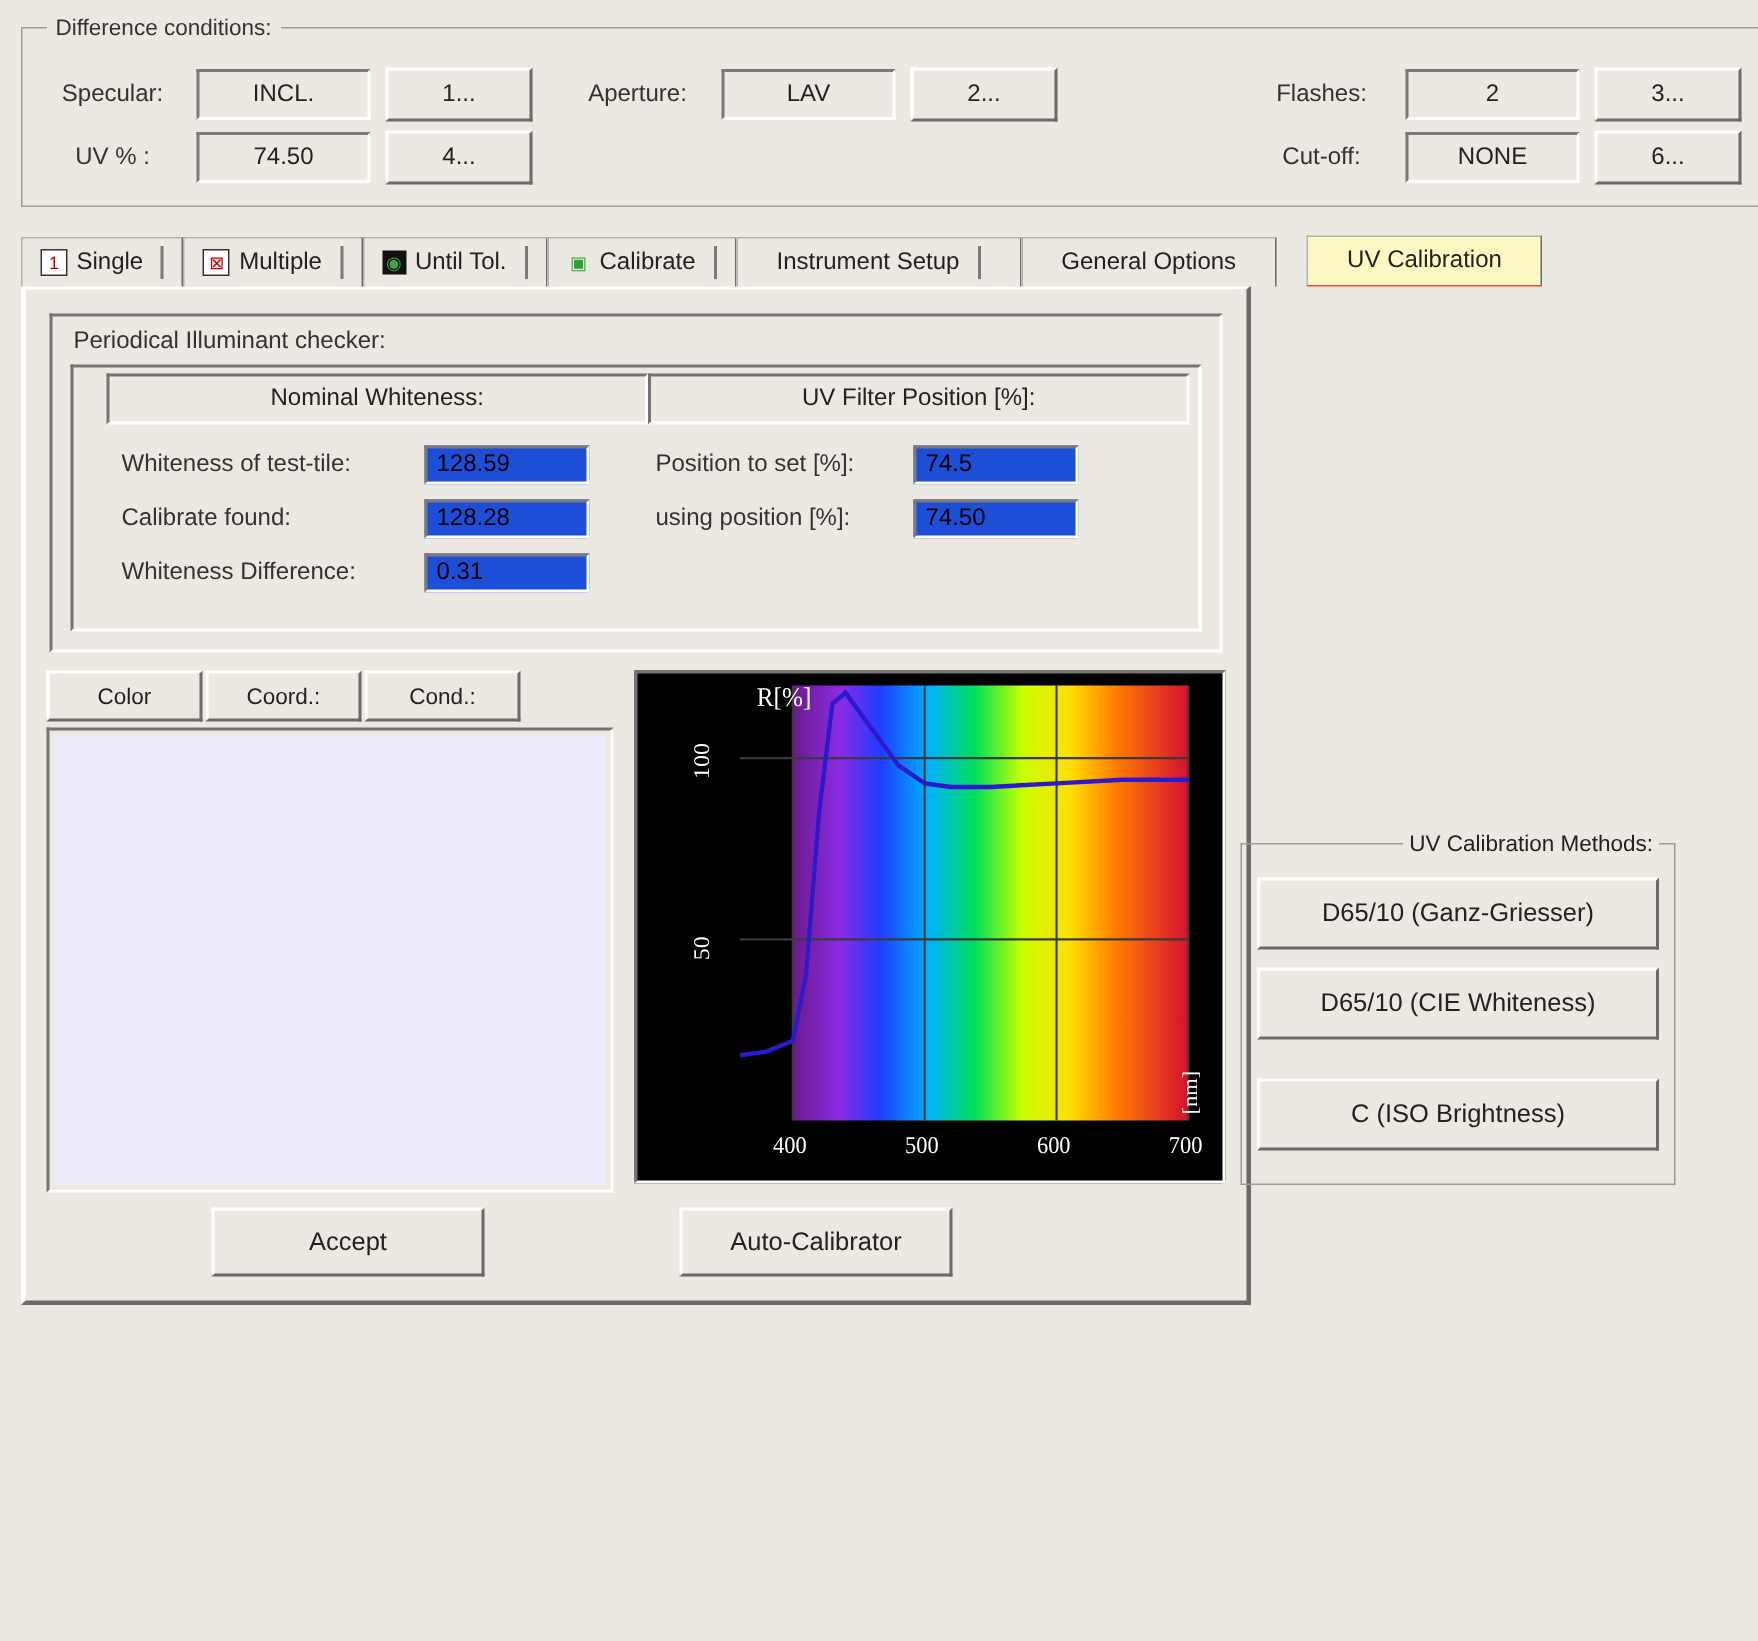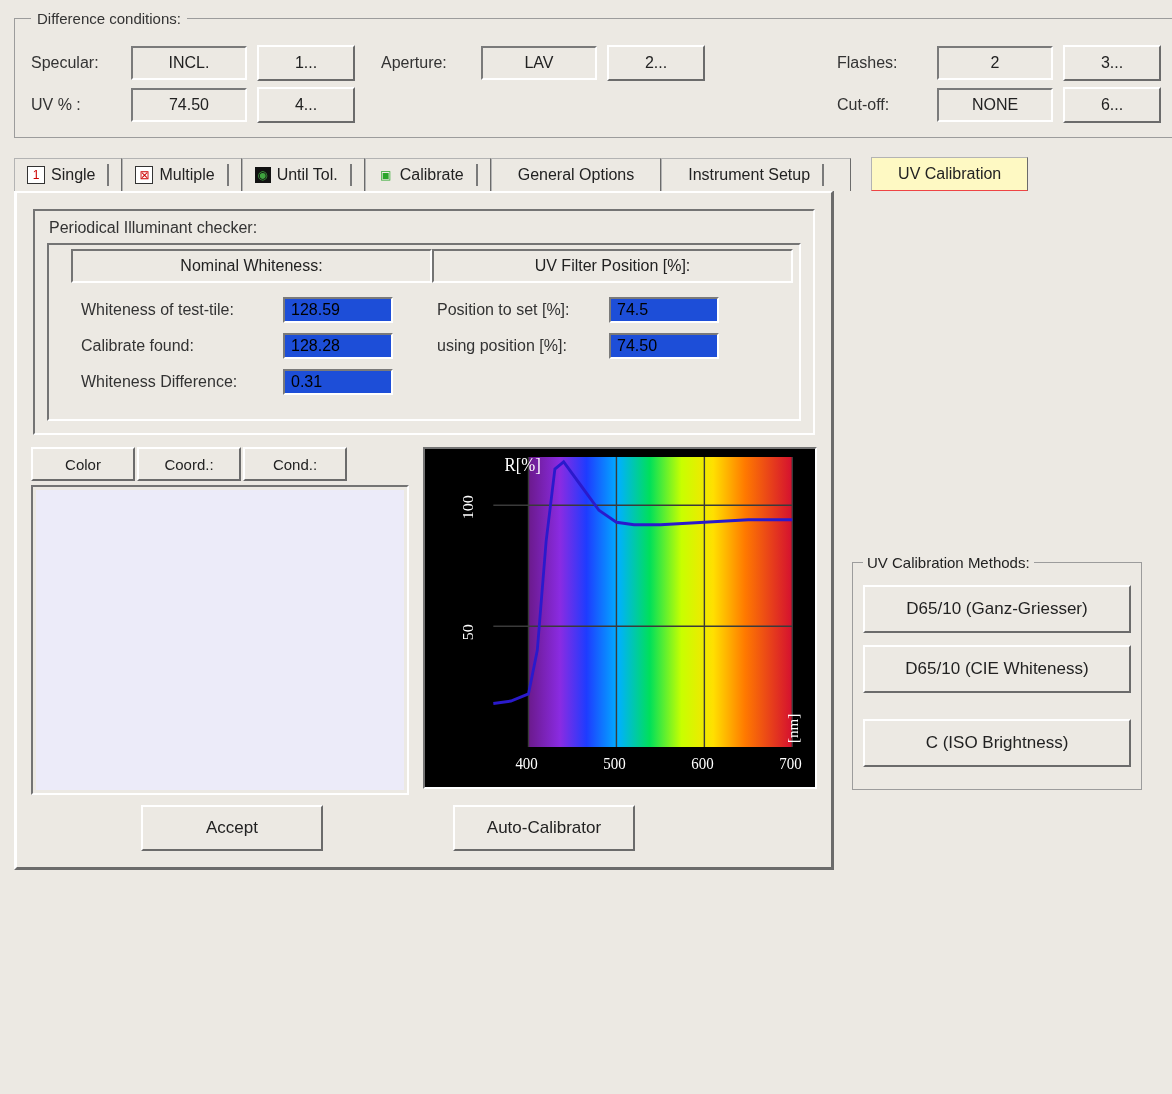--- a/index.html
+++ b/index.html
@@ -1,21 +1,21 @@
 <!DOCTYPE html>
 <html><head>
 <meta charset="utf-8">
 <style>
   html,body{margin:0;padding:0;font-family:"Tahoma","MS Sans Serif",Arial,sans-serif;font-size:15px;color:#222;background:#ece9e3;}
   .page{width:1172px;height:1094px;position:relative;background:#ece9e3;box-sizing:border-box;padding:10px 14px;}
   fieldset.groupbox{border:1px solid #9c9c9c;background:#ece9e3;margin:0 0 18px 0;padding:14px 10px 14px 10px;position:relative;}
   fieldset.groupbox>legend{font-size:15px;padding:0 6px;color:#333;margin-left:6px;}
   .mc-grid{display:grid;grid-template-columns: 340px 360px 410px;gap:6px 10px;align-items:center;padding:4px 6px 0 6px;}
   .mc-cell{display:flex;align-items:center;gap:10px;justify-content:flex-start;}
-  .lbl{font-size:16px;color:#333;min-width:88px;text-align:left;padding-right:2px;}
+  .lbl{font-size:16px;color:#333;min-width:88px;text-align:center;padding-right:2px;}
   .val-sunk{display:inline-flex;align-items:center;justify-content:center;height:30px;min-width:92px;padding:0 10px;
             border-top:2px solid #7a7a7a;border-left:2px solid #7a7a7a;border-right:2px solid #fff;border-bottom:2px solid #fff;
             background:#ece9e3;font-size:16px;}
   .btn{display:inline-flex;align-items:center;justify-content:center;height:32px;min-width:66px;padding:0 14px;
        background:#ece9e3;border-top:2px solid #fff;border-left:2px solid #fff;border-right:2px solid #6b6b6b;border-bottom:2px solid #6b6b6b;
        font-size:16px;color:#222;cursor:default;}
   .btn.wide{min-width:150px;height:42px;font-size:17px;}
   .btn.method{min-width:236px;height:44px;font-size:17px;margin-bottom:12px;}
   .tabstrip{display:flex;align-items:flex-end;gap:0;margin-top:12px;}
   .tab{display:flex;align-items:center;gap:6px;height:32px;padding:0 12px;border-top:1px solid #b3b3b3;border-left:1px solid #b3b3b3;border-right:1px solid #6b6b6b;background:#ece9e3;
@@ -38,21 +38,21 @@
   input.txt{height:26px;width:110px;font-size:16px;padding:1px 6px;border-top:2px solid #7a7a7a;border-left:2px solid #7a7a7a;border-right:2px solid #fff;border-bottom:2px solid #fff;background:#1d4ed8;box-sizing:border-box;}
   .row2{position:relative;margin:4px 10px 10px 10px;display:flex;gap:14px;}
   .color-col{flex:1 1 49%;}
   .chart-col{flex:1 1 51%;}
   .mini-tabs{display:flex;gap:2px;margin-bottom:4px;}
   .mini-tabs .btn{height:30px;min-width:72px;font-size:15px;}
   .swatch{height:300px;background:#ecebf9;}
   .chart-wrap{background:#000;position:relative;height:338px;}
   .chart-wrap svg{display:block;}
   .btm-btns{display:flex;gap:130px;justify-content:flex-start;margin:10px 0 12px 120px;}
-  .methods-box{position:absolute;top:554px;left:850px;width:286px;}
+  .methods-box{position:absolute;top:554px;left:825px;width:286px;text-align:right;}
   .methods-fs{border:1px solid #9c9c9c;padding:14px 10px 10px 10px;}
   .methods-fs>legend{font-size:15px;padding:0 4px;}
   .meth-spacer{height:14px;}
 </style>
 </head>
 <body>
 <div class="page">
 
 <fieldset class="groupbox">
   <legend>Difference conditions:</legend>
@@ -101,25 +101,25 @@
     <span class="ticon cal-ic">◉</span>
     <span>Until Tol.</span>
         <span class="sep"></span>
   </div>
   <div class="tab">
     <span class="ticon" style="color:#2aa52a;">▣</span>
     <span>Calibrate</span>
         <span class="sep"></span>
   </div>
   <div class="tab" style="padding:0 26px;">
+    <span>Instrument Setup</span>
+        <span class="sep"></span>
+  </div>
+  <div class="tab" style="padding:0 26px;">
     <span>General Options</span>
-  </div>
-  <div class="tab" style="padding:0 26px;">
-    <span>Instrument Setup</span>
-        <span class="sep"></span>
   </div>
   <div class="tab sel" style="padding:0 26px;margin-left:20px;">
     <span>UV Calibration</span>
   </div>
 </div>
 
 <div class="panel" style="width:806px;padding:4px;">
 
   <div class="inner-sunk pic-frame">
     <div class="pic-title">Periodical Illuminant checker:</div>

